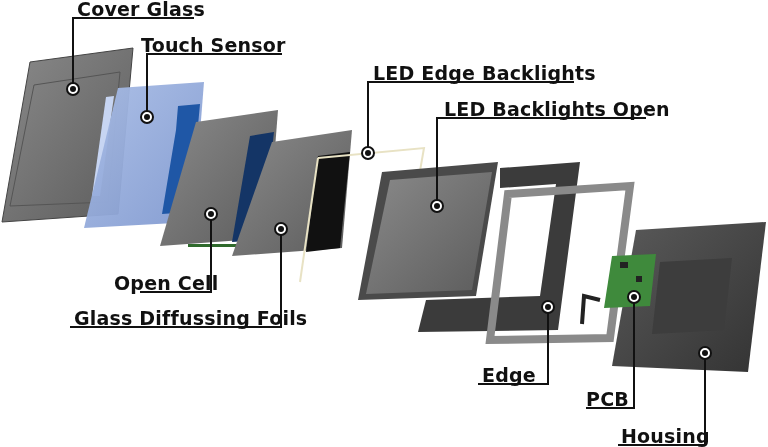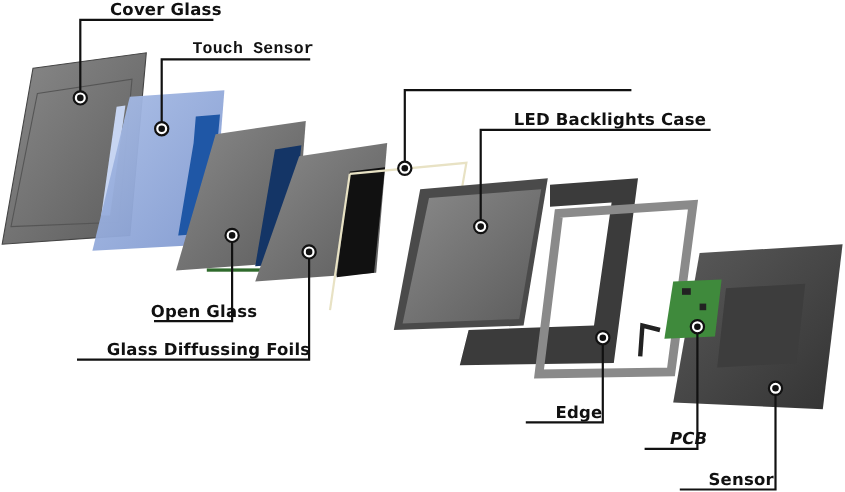--- a/index.html
+++ b/index.html
@@ -1,18 +1,18 @@
 <!DOCTYPE html>
 <html><head>
 <meta charset="utf-8">
 <style>
   html, body { margin:0; padding:0; background:#ffffff; }
   body { width:768px; height:447px; position:relative; overflow:hidden; font-family:"DejaVu Sans", sans-serif; }
   #stage { position:absolute; left:0; top:0; width:768px; height:447px; }
-  .label { position:absolute; font-size:15px; font-weight:bold; color:#111; white-space:nowrap; line-height:20px; letter-spacing:0.2px;margin-left:23px; }
+  .label { position:absolute; font-size:19px; font-weight:bold; color:#111; white-space:nowrap; line-height:20px; letter-spacing:0.2px; }
   svg { position:absolute; left:0; top:0; }
 </style>
 </head>
 <body>
 
 <div id="stage">
   <svg width="768" height="447" viewBox="0 0 768 447">
     <defs>
       <linearGradient id="gGray" x1="0" y1="0" x2="1" y2="1">
         <stop offset="0" stop-color="#8a8a8a"></stop>
@@ -108,20 +108,21 @@
         <circle cx="368" cy="153" r="3"></circle>
           <circle cx="437" cy="206" r="3"></circle>
         <circle cx="548" cy="307" r="3"></circle>
           <circle cx="634" cy="297" r="3"></circle>
         <circle cx="705" cy="353" r="3"></circle>
       </g>
     </g>
   </svg>
 
   <div class="label" style="left:77px;top:-1px;">Cover Glass</div>
-  <div class="label" style="left:152px;top:35px;font-family:Liberation Mono, monospace;">Touch Sensor</div>
-  <div class="label" style="left:114px;top:273px;">Open Glass</div>
+  <div class="label" style="left:141px;top:35px;">Touch Sensor</div>
+  <div class="label" style="left:114px;top:273px;">Open Cell</div>
   <div class="label" style="left:74px;top:308px;">Glass Diffussing Foils</div>
-  <div class="label" style="left:444px;top:99px;">LED Backlights Case</div>
+  <div class="label" style="left:373px;top:63px;">LED Edge Backlights</div>
+  <div class="label" style="left:444px;top:99px;">LED Backlights Open</div>
   <div class="label" style="left:482px;top:365px;">Edge</div>
-  <div class="label" style="left:586px;top:389px;font-style:italic;">PCB</div>
-  <div class="label" style="left:621px;top:426px;">Sensor</div>
+  <div class="label" style="left:586px;top:389px;">PCB</div>
+  <div class="label" style="left:621px;top:426px;">Housing</div>
 </div>
 
 </body></html>

